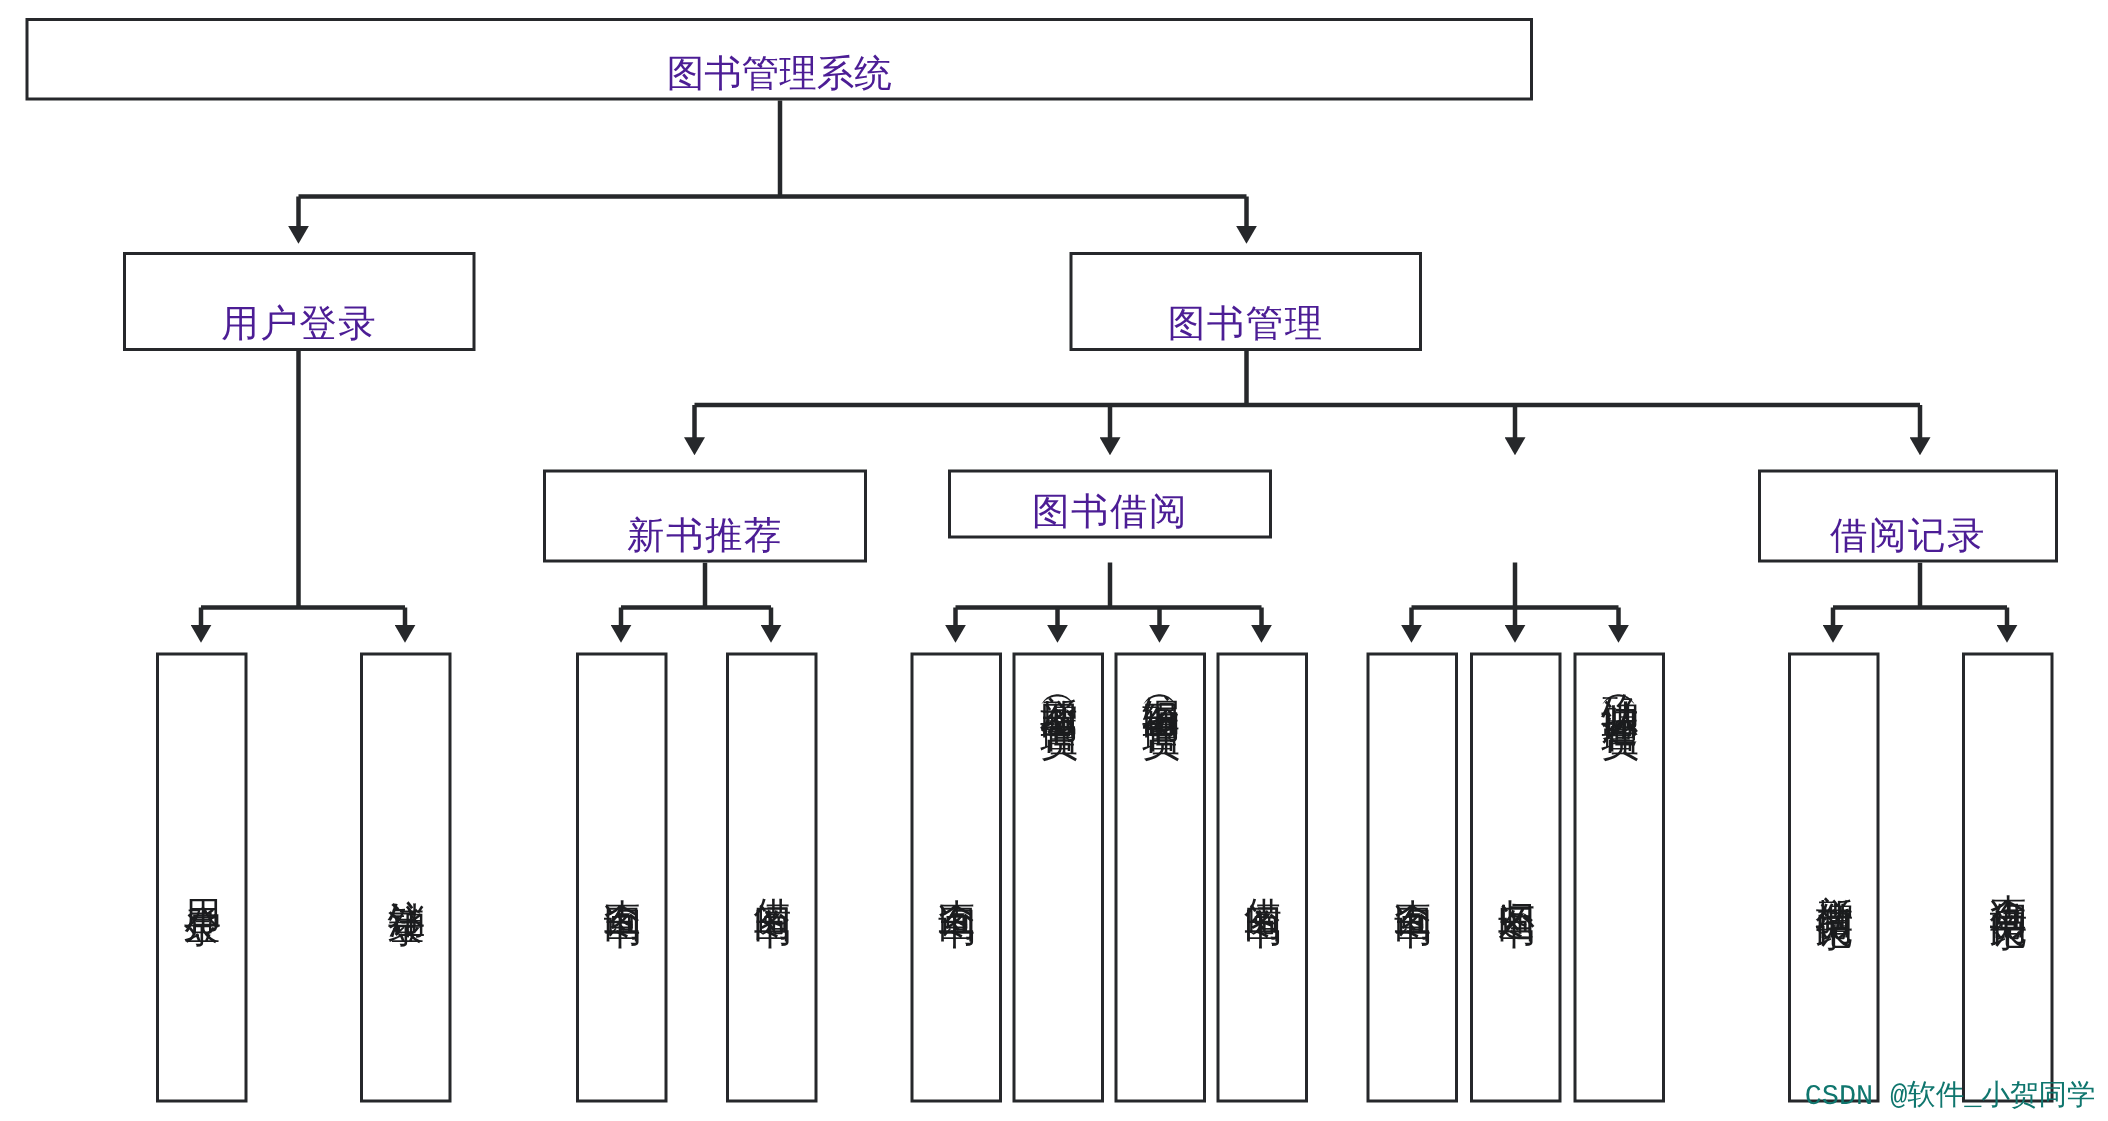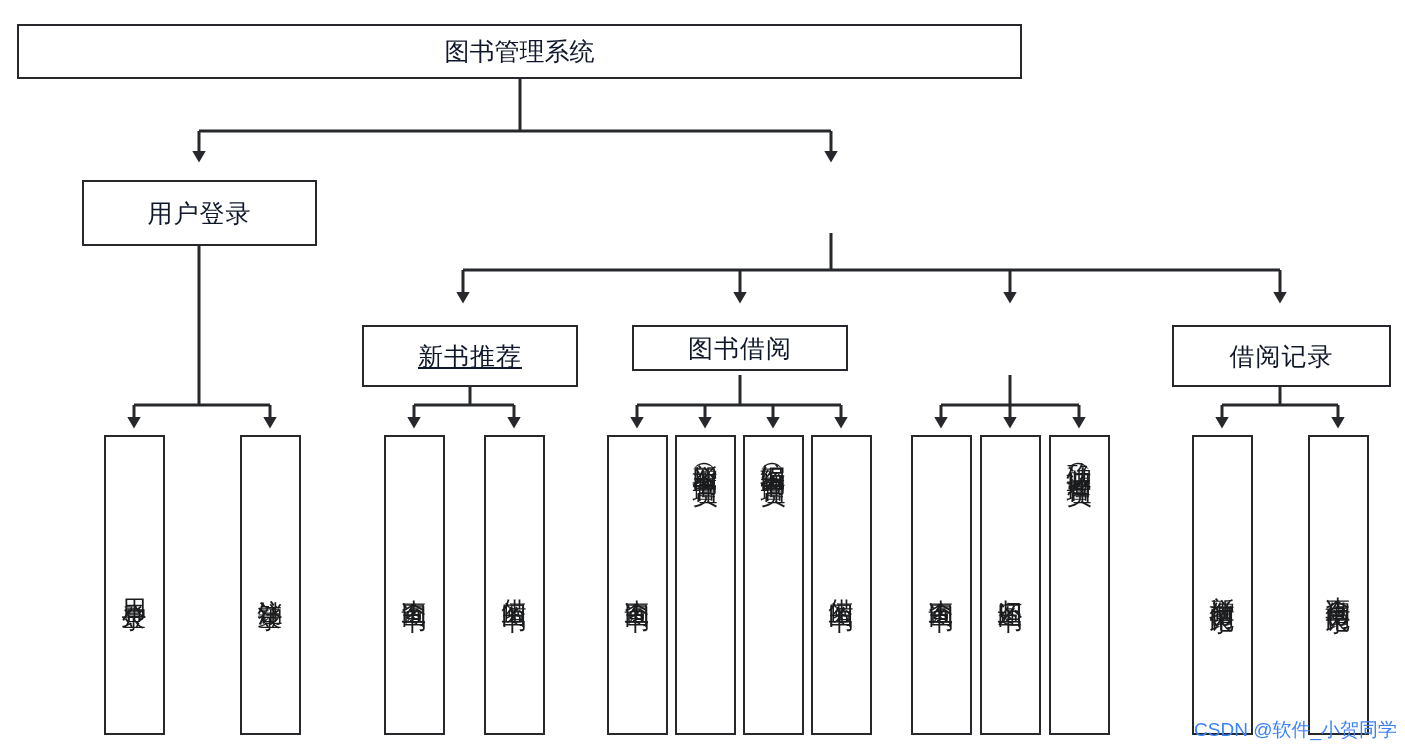--- a/index.html
+++ b/index.html
@@ -23,25 +23,24 @@
     top: 0;
     width: 1405px;
     height: 747px;
   }
   .node {
     position: absolute;
     box-sizing: border-box;
     border: 2px solid #26282b;
     background: #ffffff;
     display: flex;
-    align-items: center;
+    align-items: flex-end;
     justify-content: center;
-    color: #0f172a;
+    color: #4c1d95;
     z-index: 2;
-    margin-top: 12px;
   }
   .node-h {
     font-size: 25px;
     letter-spacing: 1px;
     white-space: nowrap;
   }
   .node-root {
     font-size: 25px;
   }
   .leaf {
@@ -65,23 +64,24 @@
   }
   .leaf-text.top {
     align-self: flex-start;
     margin-top: 6px;
   }
   .watermark {
     position: absolute;
     right: 8px;
     bottom: 4px;
     font-size: 19px;
-    color: #3b82f6;
+    color: #0f766e;
     z-index: 5;
     white-space: nowrap;
+    font-family: Liberation Mono, monospace;
   }
 </style>
 </head>
 <body>
 
 <div id="diagram">
 
   <svg class="svg-layer" viewBox="0 0 1405 747">
     <defs>
       <marker id="arrow" markerWidth="12" markerHeight="14" refX="1.5" refY="7" orient="auto" markerUnits="userSpaceOnUse">
@@ -132,28 +132,31 @@
     </g>
   </svg>
 
   <div class="node node-root" style="left:17px; top:12px; width:1005px; height:55px;">
     <span>图书管理系统</span>
   </div>
 
   <div class="node node-h" style="left:82px; top:168px; width:235px; height:66px;">
     <span>用户登录</span>
   </div>
-
-  <div class="node node-h" style="left:362px; top:313px; width:216px; height:62px;text-decoration:underline;">
+  <div class="node node-h" style="left:713px; top:168px; width:235px; height:66px;">
+    <span>图书管理</span>
+  </div>
+
+  <div class="node node-h" style="left:362px; top:313px; width:216px; height:62px;">
     <span>新书推荐</span>
   </div>
   <div class="node node-h" style="left:632px; top:313px; width:216px; height:46px;">
     <span>图书借阅</span>
   </div>
-  <div class="node node-h" style="left:1172px; top:313px; width:219px; height:62px;">
+  <div class="node node-h" style="left:1172px; top:313px; width:200px; height:62px;">
     <span>借阅记录</span>
   </div>
 
   <div class="leaf" style="left:104px; top:435px; width:61px; height:300px;">
     <span class="leaf-text">用户登录</span>
   </div>
   <div class="leaf" style="left:240px; top:435px; width:61px; height:300px;">
     <span class="leaf-text">注销登录</span>
   </div>
 

